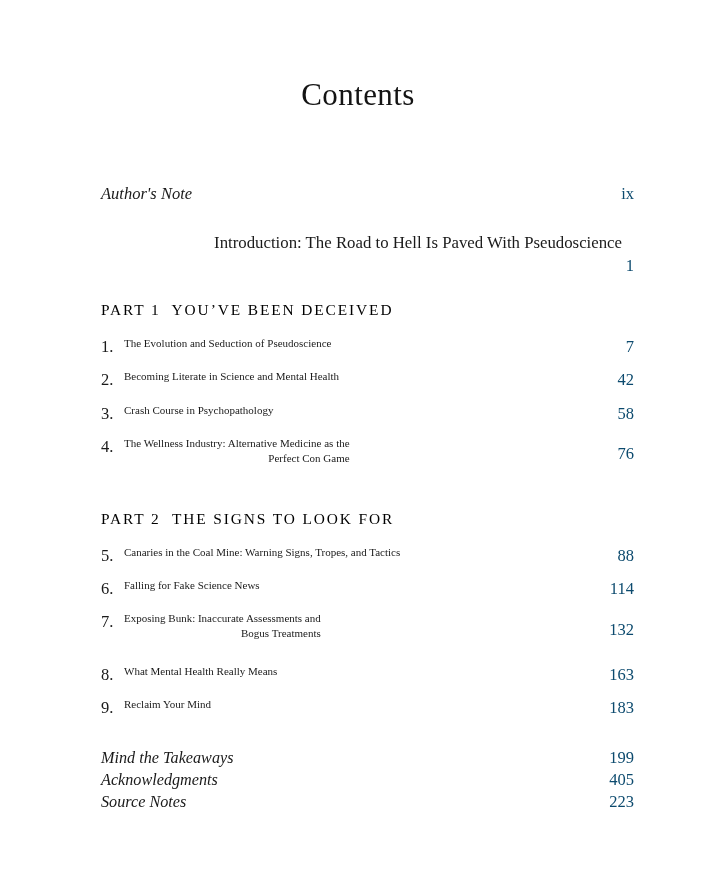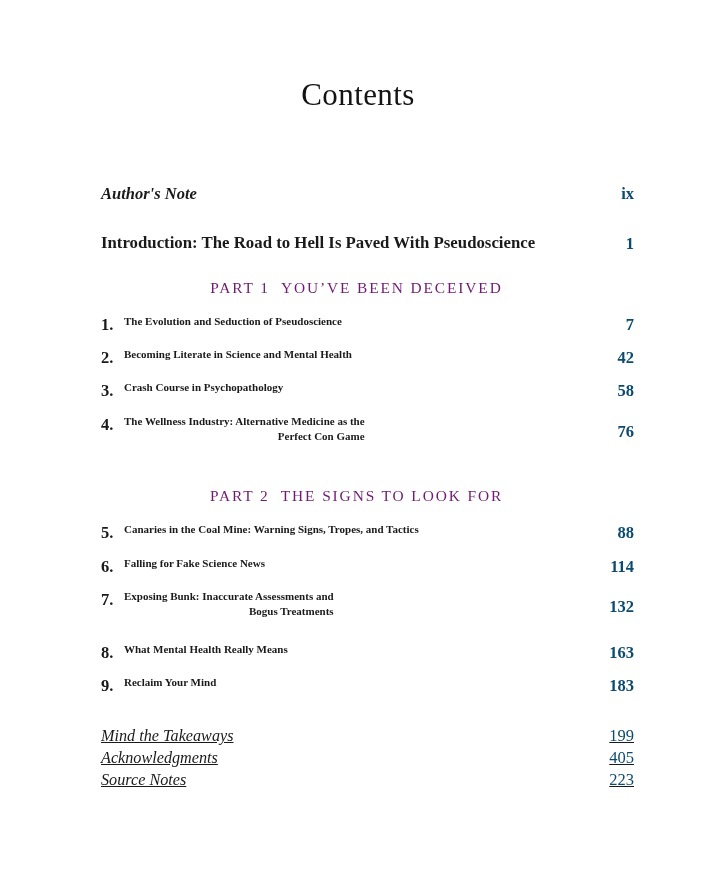--- a/index.html
+++ b/index.html
@@ -47,21 +47,20 @@
   }
 
   
   .entry {
     position: relative;
     display: flex;
     align-items: flex-end;
     justify-content: space-between;
     font-size: 16.5px;
     line-height: 1.35;
-    font-weight: bold;
   }
 
   .entry .label-wrap {
     display: flex;
     flex: 0 1 auto;
     padding-right: 12px;
   }
 
   .pageno {
     color: #0c4a6e;
@@ -77,31 +76,32 @@
     margin-bottom: 27px;
   }
   .front-entry .title {
     font-style: italic;
     font-size: 16.5px;
   }
 
   
   .intro-entry {
     margin-bottom: 24px;
+    flex-direction: column;
   }
   .intro-entry .title {
     font-size: 16.8px;
   }
 
   
   .part-heading {
-    text-align: center;
+    text-align: left;
     font-size: 15.4px;
     letter-spacing: 1.9px;
-    color: #701a75;
+    color: #000000;
     white-space: pre;
     margin: 20px 0 17px 0;
     padding-right: 22px;
   }
 
   
   .chapter {
     margin-bottom: 11px;
   }
   .chapter .num {
@@ -123,21 +123,20 @@
   
   .backmatter {
     margin-top: 28px;
   }
   .back-entry {
     display: flex;
     justify-content: space-between;
     align-items: baseline;
     font-size: 16.2px;
     line-height: 21px;
-    text-decoration: underline;
   }
   .back-entry .title {
     font-style: italic;
   }
 
   .spacer-part2 { height: 13px; }
   .spacer-part3 { height: 12px; }
 </style>
 </head>
 <body>

